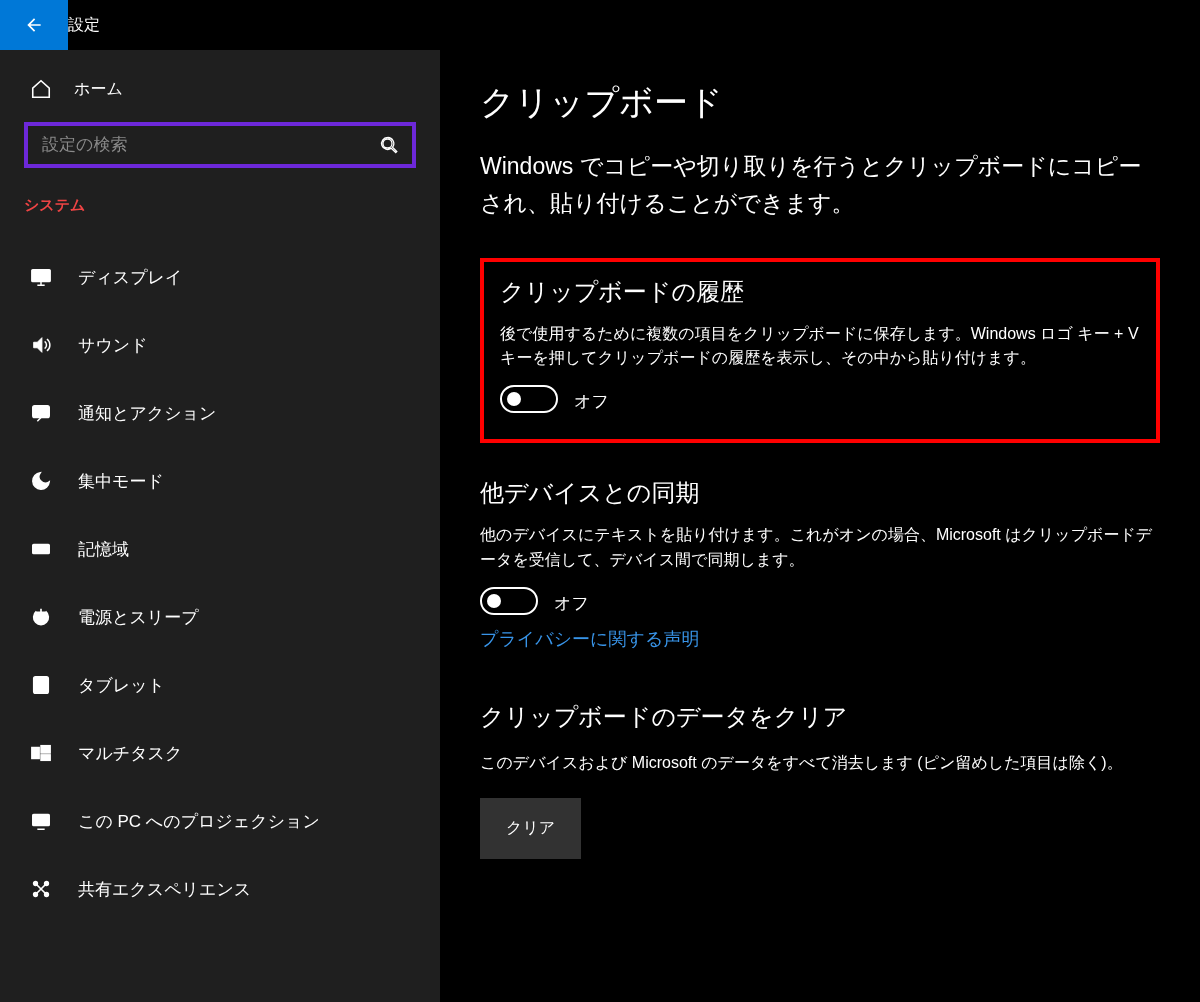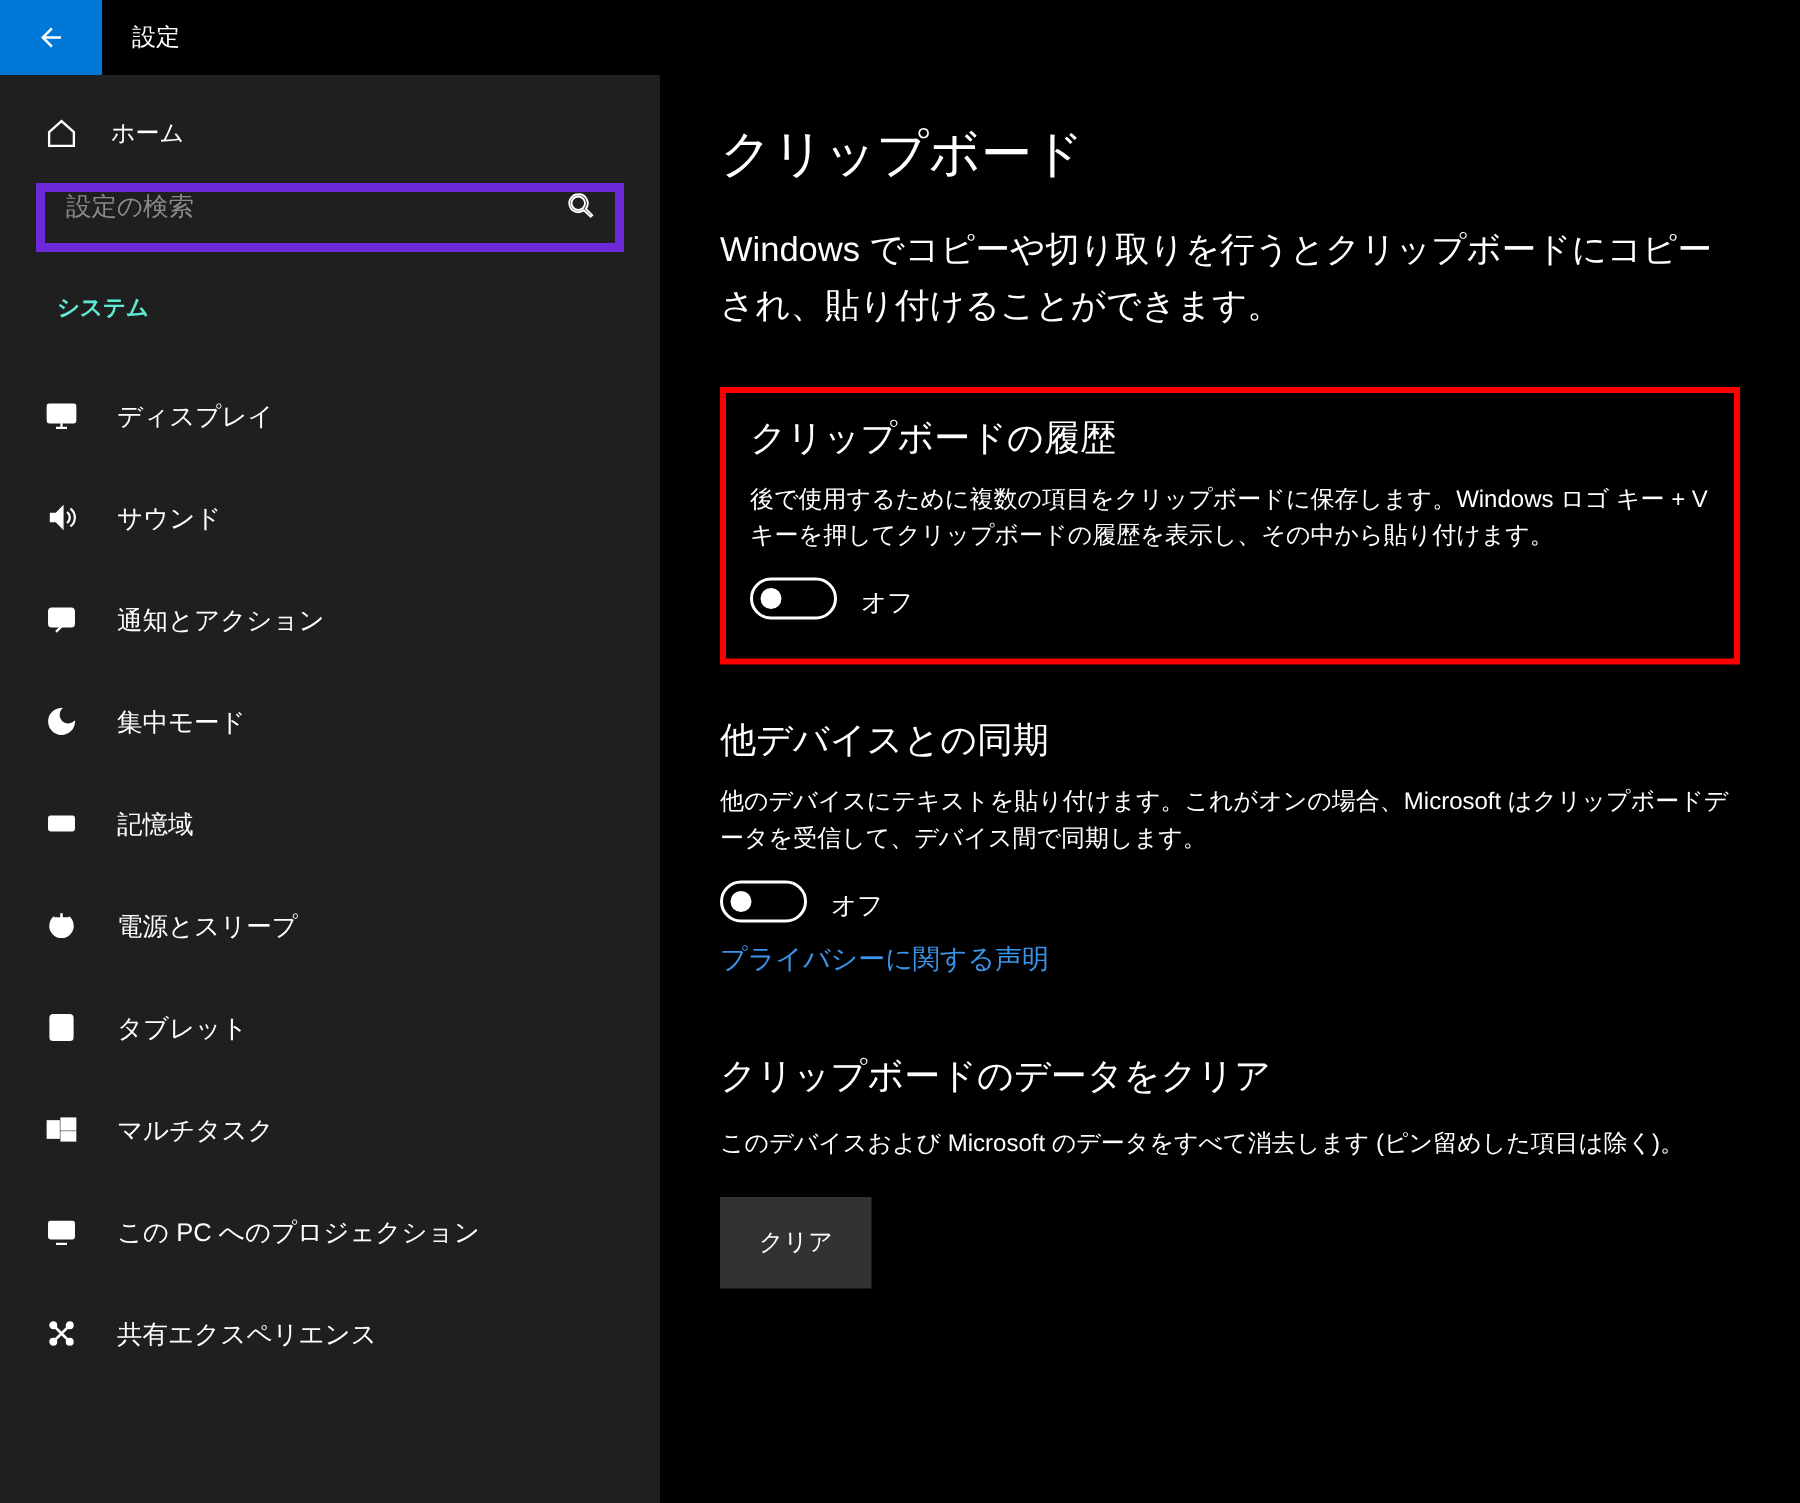--- a/index.html
+++ b/index.html
@@ -29,21 +29,20 @@
       align-items: center;
       justify-content: center;
       cursor: pointer;
     }
     .back-btn svg {
       width: 20px;
       height: 20px;
       fill: #ffffff;
     }
     .titlebar-title {
-      margin-left: 20px;
       font-size: 16px;
       color: #ffffff;
     }
     .container {
       display: flex;
       height: calc(1002px - 50px);
     }
     .sidebar {
       width: 440px;
       background: #1f1f1f;
@@ -68,24 +67,24 @@
       align-items: center;
       justify-content: center;
     }
     .home-link .label {
       font-size: 16px;
       color: #ffffff;
     }
     .search-box {
       margin: 0 24px 28px 24px;
       height: 46px;
-      border: 6px solid #6d28d9;
+      border: 4px solid #6d28d9;
       background: #1f1f1f;
       display: flex;
-      align-items: flex-start;
+      align-items: center;
       padding: 0 14px;
     }
     .search-input {
       flex: 1;
       background: transparent;
       border: none;
       color: #ffffff;
       font-size: 17px;
       outline: none;
     }
@@ -94,22 +93,21 @@
     }
     .search-icon {
       width: 18px;
       height: 18px;
       fill: #ffffff;
     }
     .section-label {
       padding: 0 24px 28px 24px;
       font-size: 15px;
       font-weight: bold;
-      color: #5eead4;
-      margin-left: 14px;
+      color: #ef4444;
     }
     .nav-item {
       display: flex;
       align-items: center;
       height: 68px;
       padding: 0 30px;
       cursor: pointer;
     }
     .nav-item .icon {
       width: 22px;

